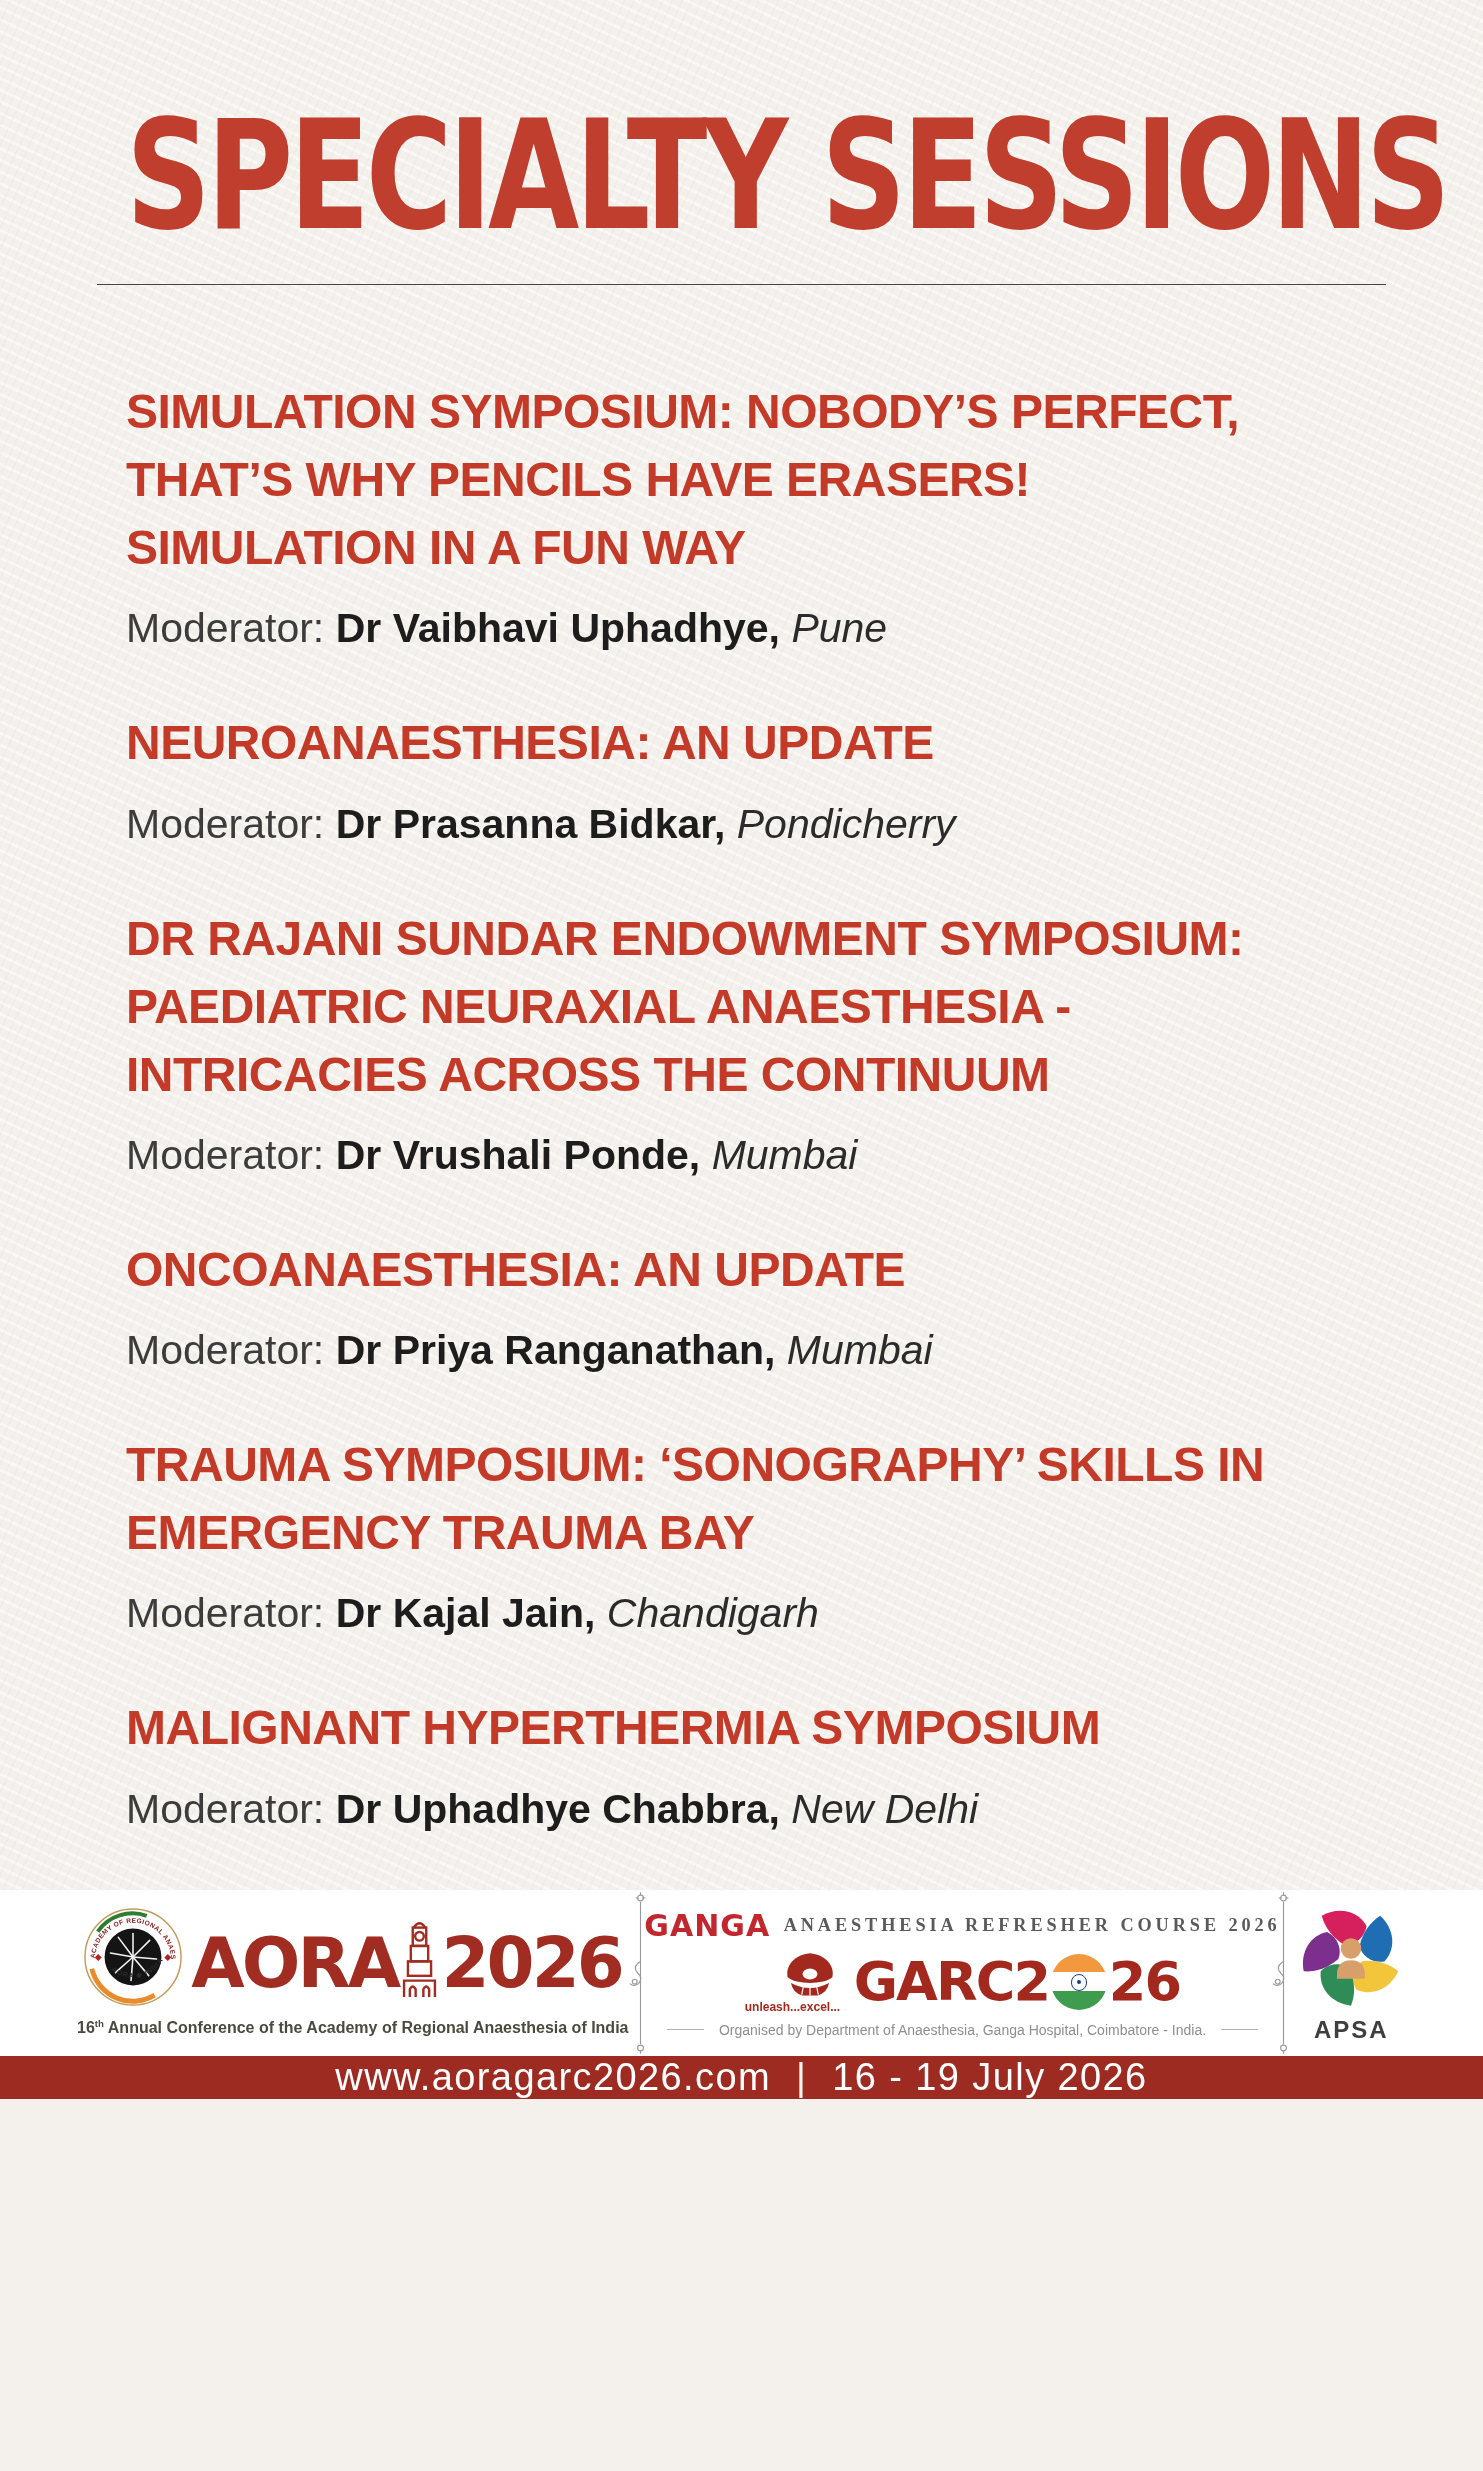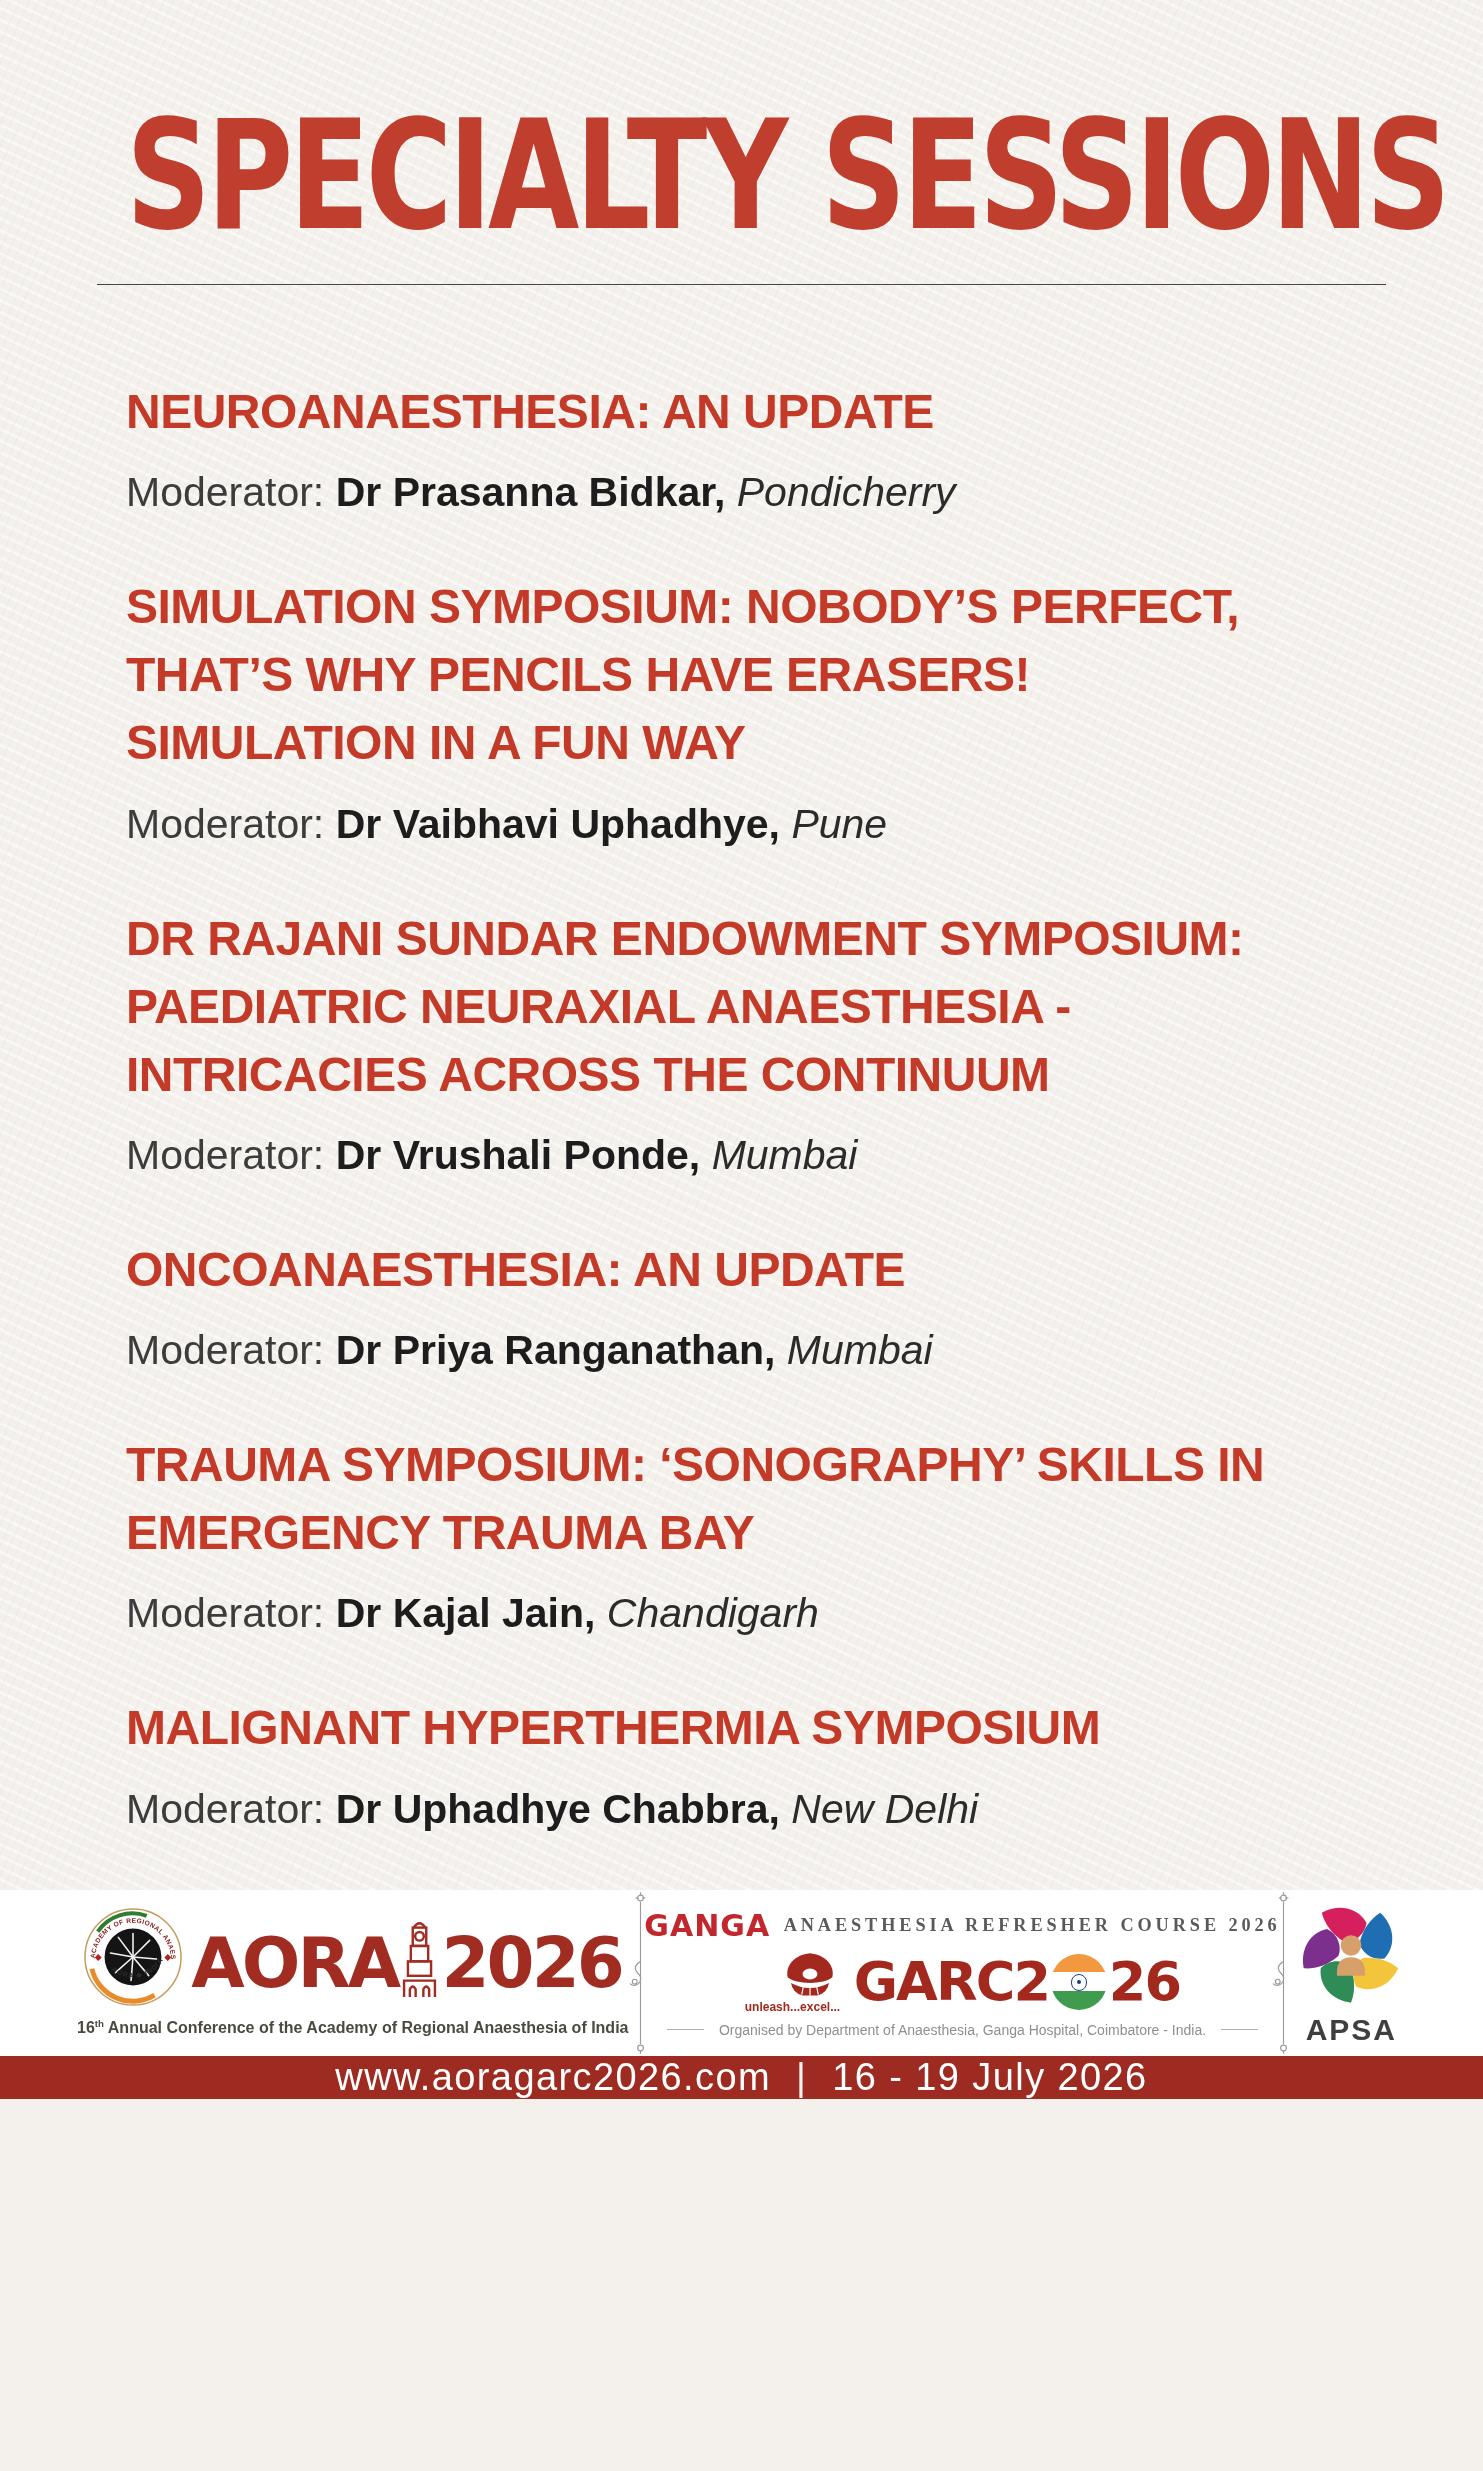--- a/index.html
+++ b/index.html
@@ -139,21 +139,21 @@
   .chakra{
     width:14.5px;height:14.5px;border:1.9px solid #1a3d8f;border-radius:50%;
     display:flex;align-items:center;justify-content:center;
   }
   .chakra::after{content:"";width:3.9px;height:3.9px;background:#1a3d8f;border-radius:50%;}
   .garc-row3{display:flex;align-items:center;gap:15.4px;}
   .dash{display:inline-block;width:37px;height:1px;background:#b1b1b1;}
   .organised-line{font-size:14px;color:#8f8f8f;white-space:nowrap;}
   .apsa-block{display:flex;flex-direction:column;align-items:center;gap:5.8px;width:145px;}
   .apsa-swirl{width:108px;height:108px;}
-  .apsa-label{font-size:30px;font-weight:bold;letter-spacing:1.9px;color:#3f3f3f;}
+  .apsa-label{font-size:24px;font-weight:bold;letter-spacing:1.9px;color:#3f3f3f;}
   
   .bottom-bar{
     background:#9e2b22;
     height:109px;
     display:flex;align-items:center;justify-content:center;
     gap:25px;
     color:#ffffff;
     font-size:38px;
     letter-spacing:1.4px;
     font-weight:normal;
@@ -164,36 +164,36 @@
 <body>
 
 <div class="poster">
 
   <h1 class="page-title"><span class="title-inner">SPECIALTY SESSIONS</span></h1>
   <hr class="title-rule">
 
   <main class="sessions">
 
     <section class="session">
-      <h2 class="session-title">NEUROANAESTHESIA: AN UPDATE</h2>
-      <p class="moderator">
-        <span class="m-label">Moderator:</span>
-        <span class="m-name">Dr Prasanna Bidkar,</span>
-        <span class="m-city">Pondicherry</span>
-      </p>
-    </section>
-
-    <section class="session">
       <h2 class="session-title">SIMULATION SYMPOSIUM: NOBODY’S PERFECT,
 THAT’S WHY PENCILS HAVE ERASERS!
 SIMULATION IN A FUN WAY</h2>
       <p class="moderator">
         <span class="m-label">Moderator:</span>
         <span class="m-name">Dr Vaibhavi Uphadhye,</span>
         <span class="m-city">Pune</span>
+      </p>
+    </section>
+
+    <section class="session">
+      <h2 class="session-title">NEUROANAESTHESIA: AN UPDATE</h2>
+      <p class="moderator">
+        <span class="m-label">Moderator:</span>
+        <span class="m-name">Dr Prasanna Bidkar,</span>
+        <span class="m-city">Pondicherry</span>
       </p>
     </section>
 
     <section class="session">
       <h2 class="session-title">DR RAJANI SUNDAR ENDOWMENT SYMPOSIUM:
 PAEDIATRIC NEURAXIAL ANAESTHESIA -
 INTRICACIES ACROSS THE CONTINUUM</h2>
       <p class="moderator">
         <span class="m-label">Moderator:</span>
         <span class="m-name">Dr Vrushali Ponde,</span>

